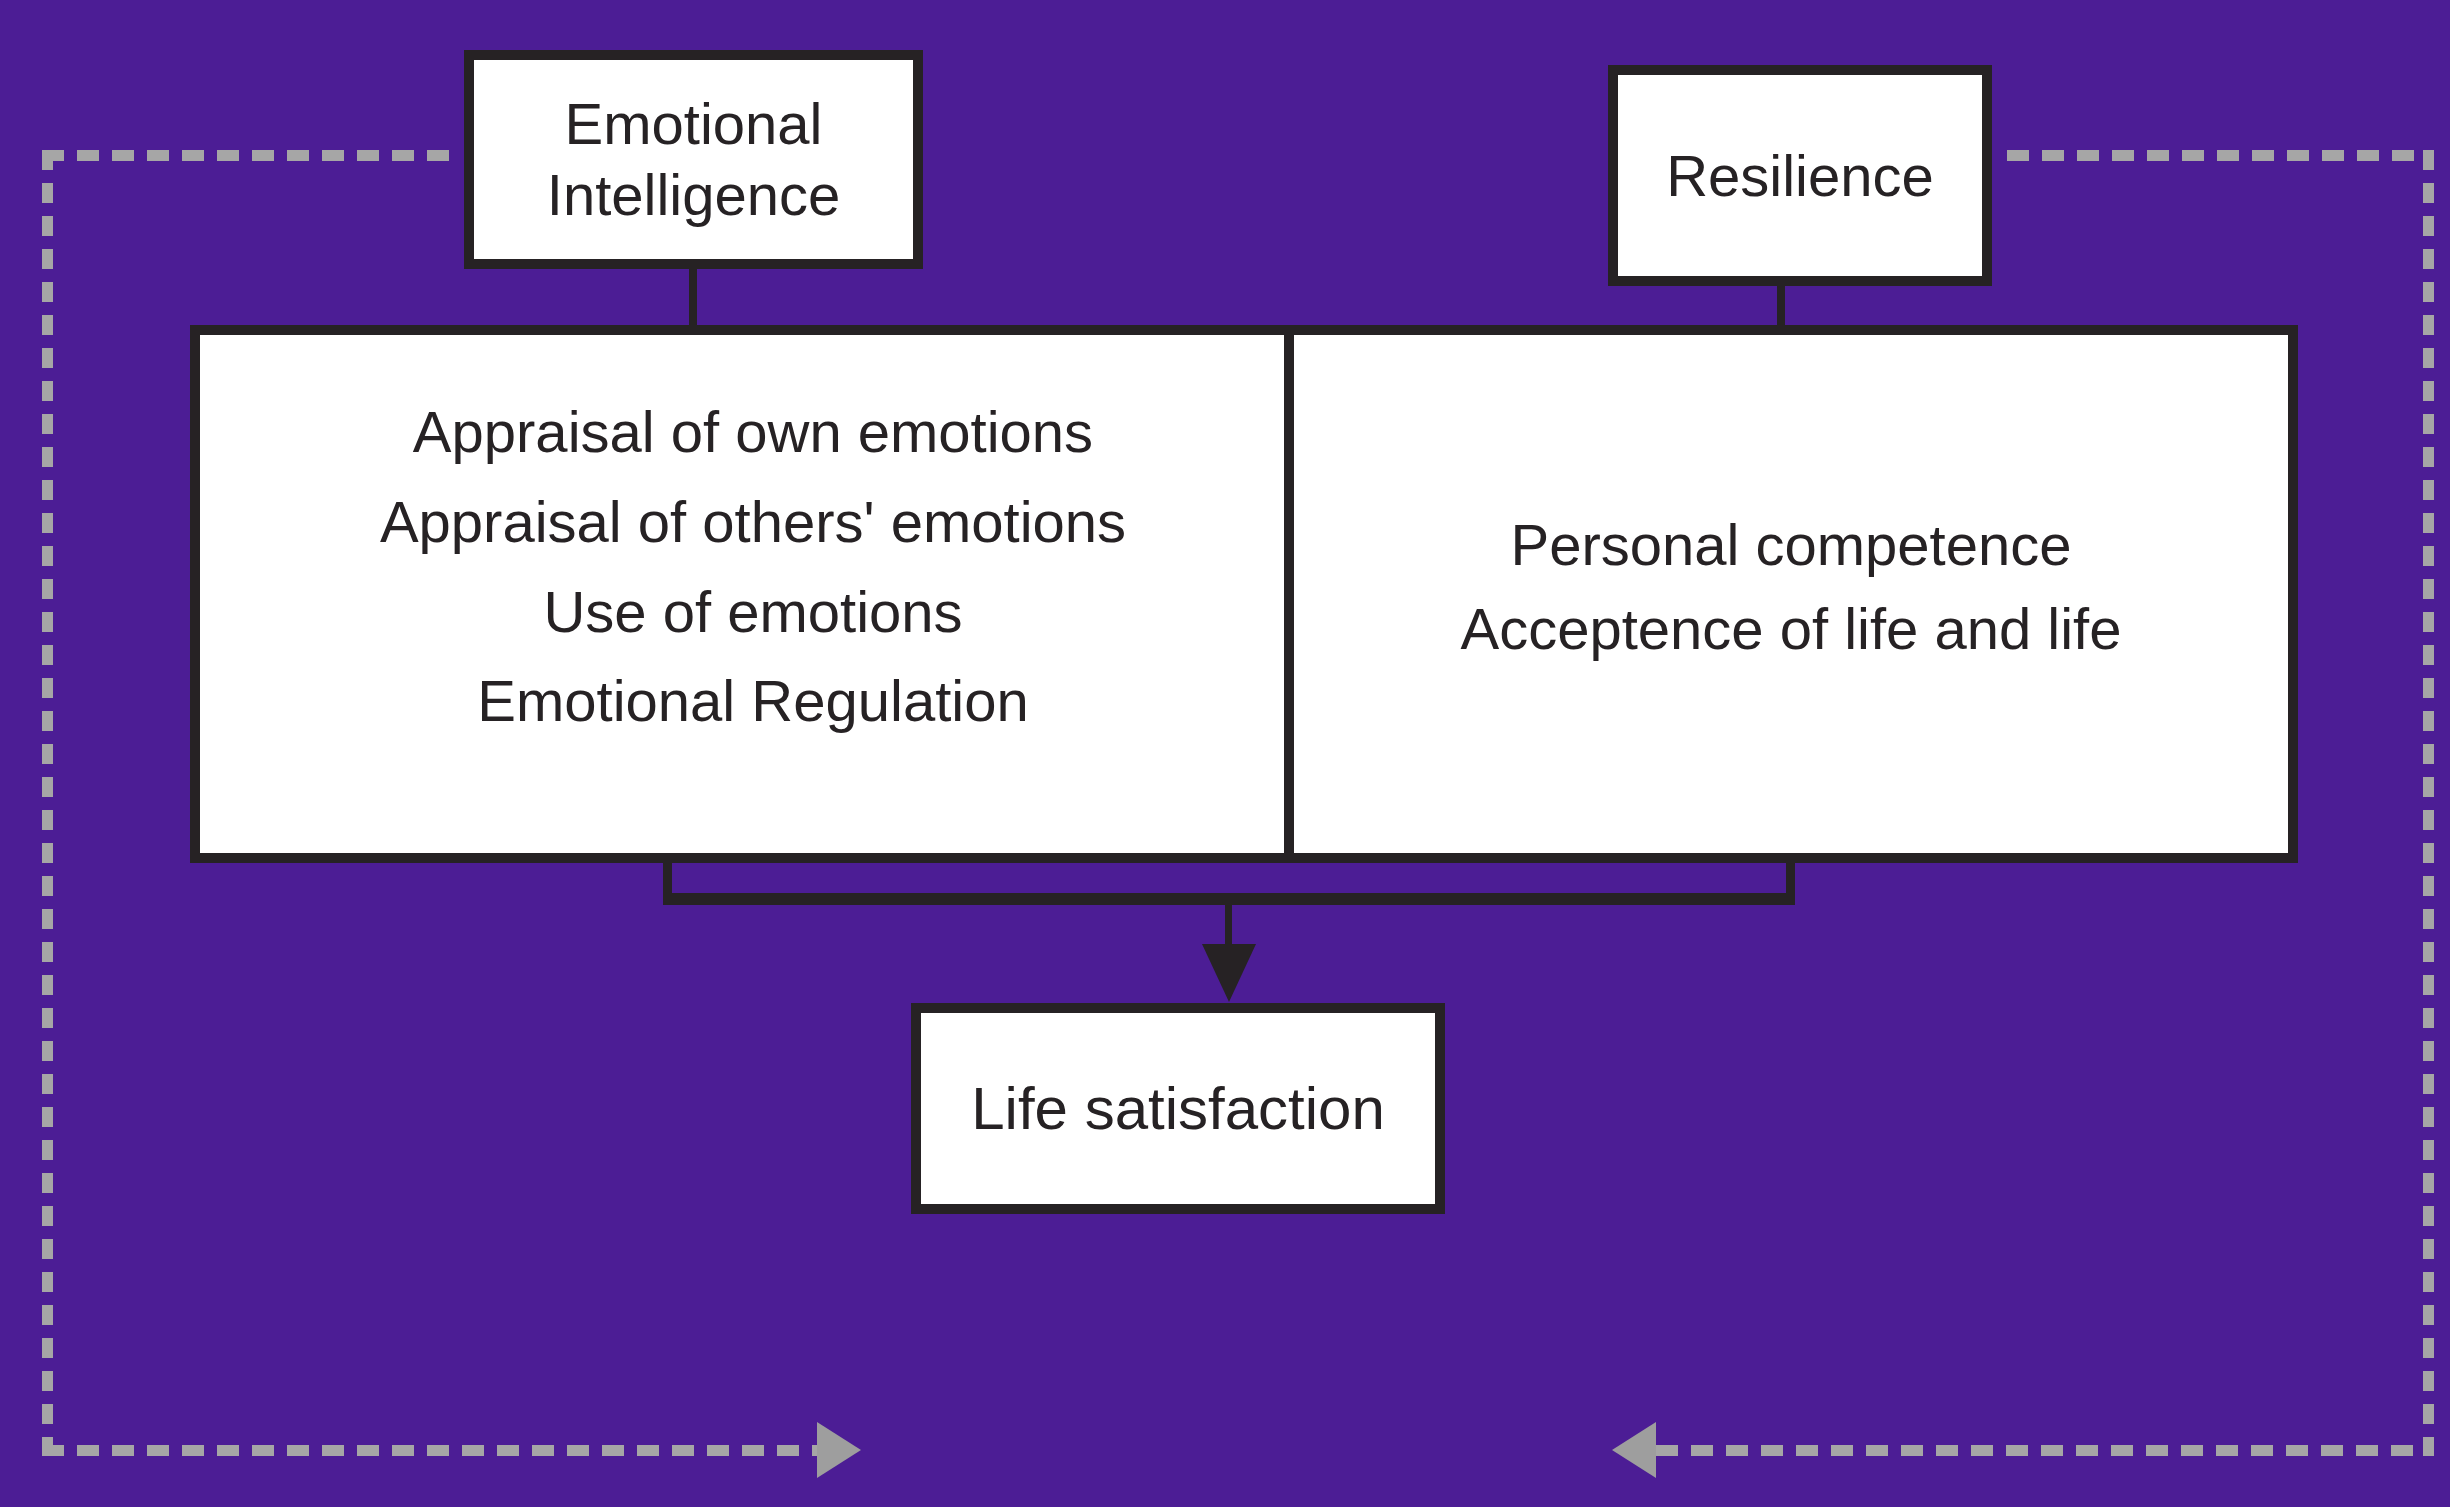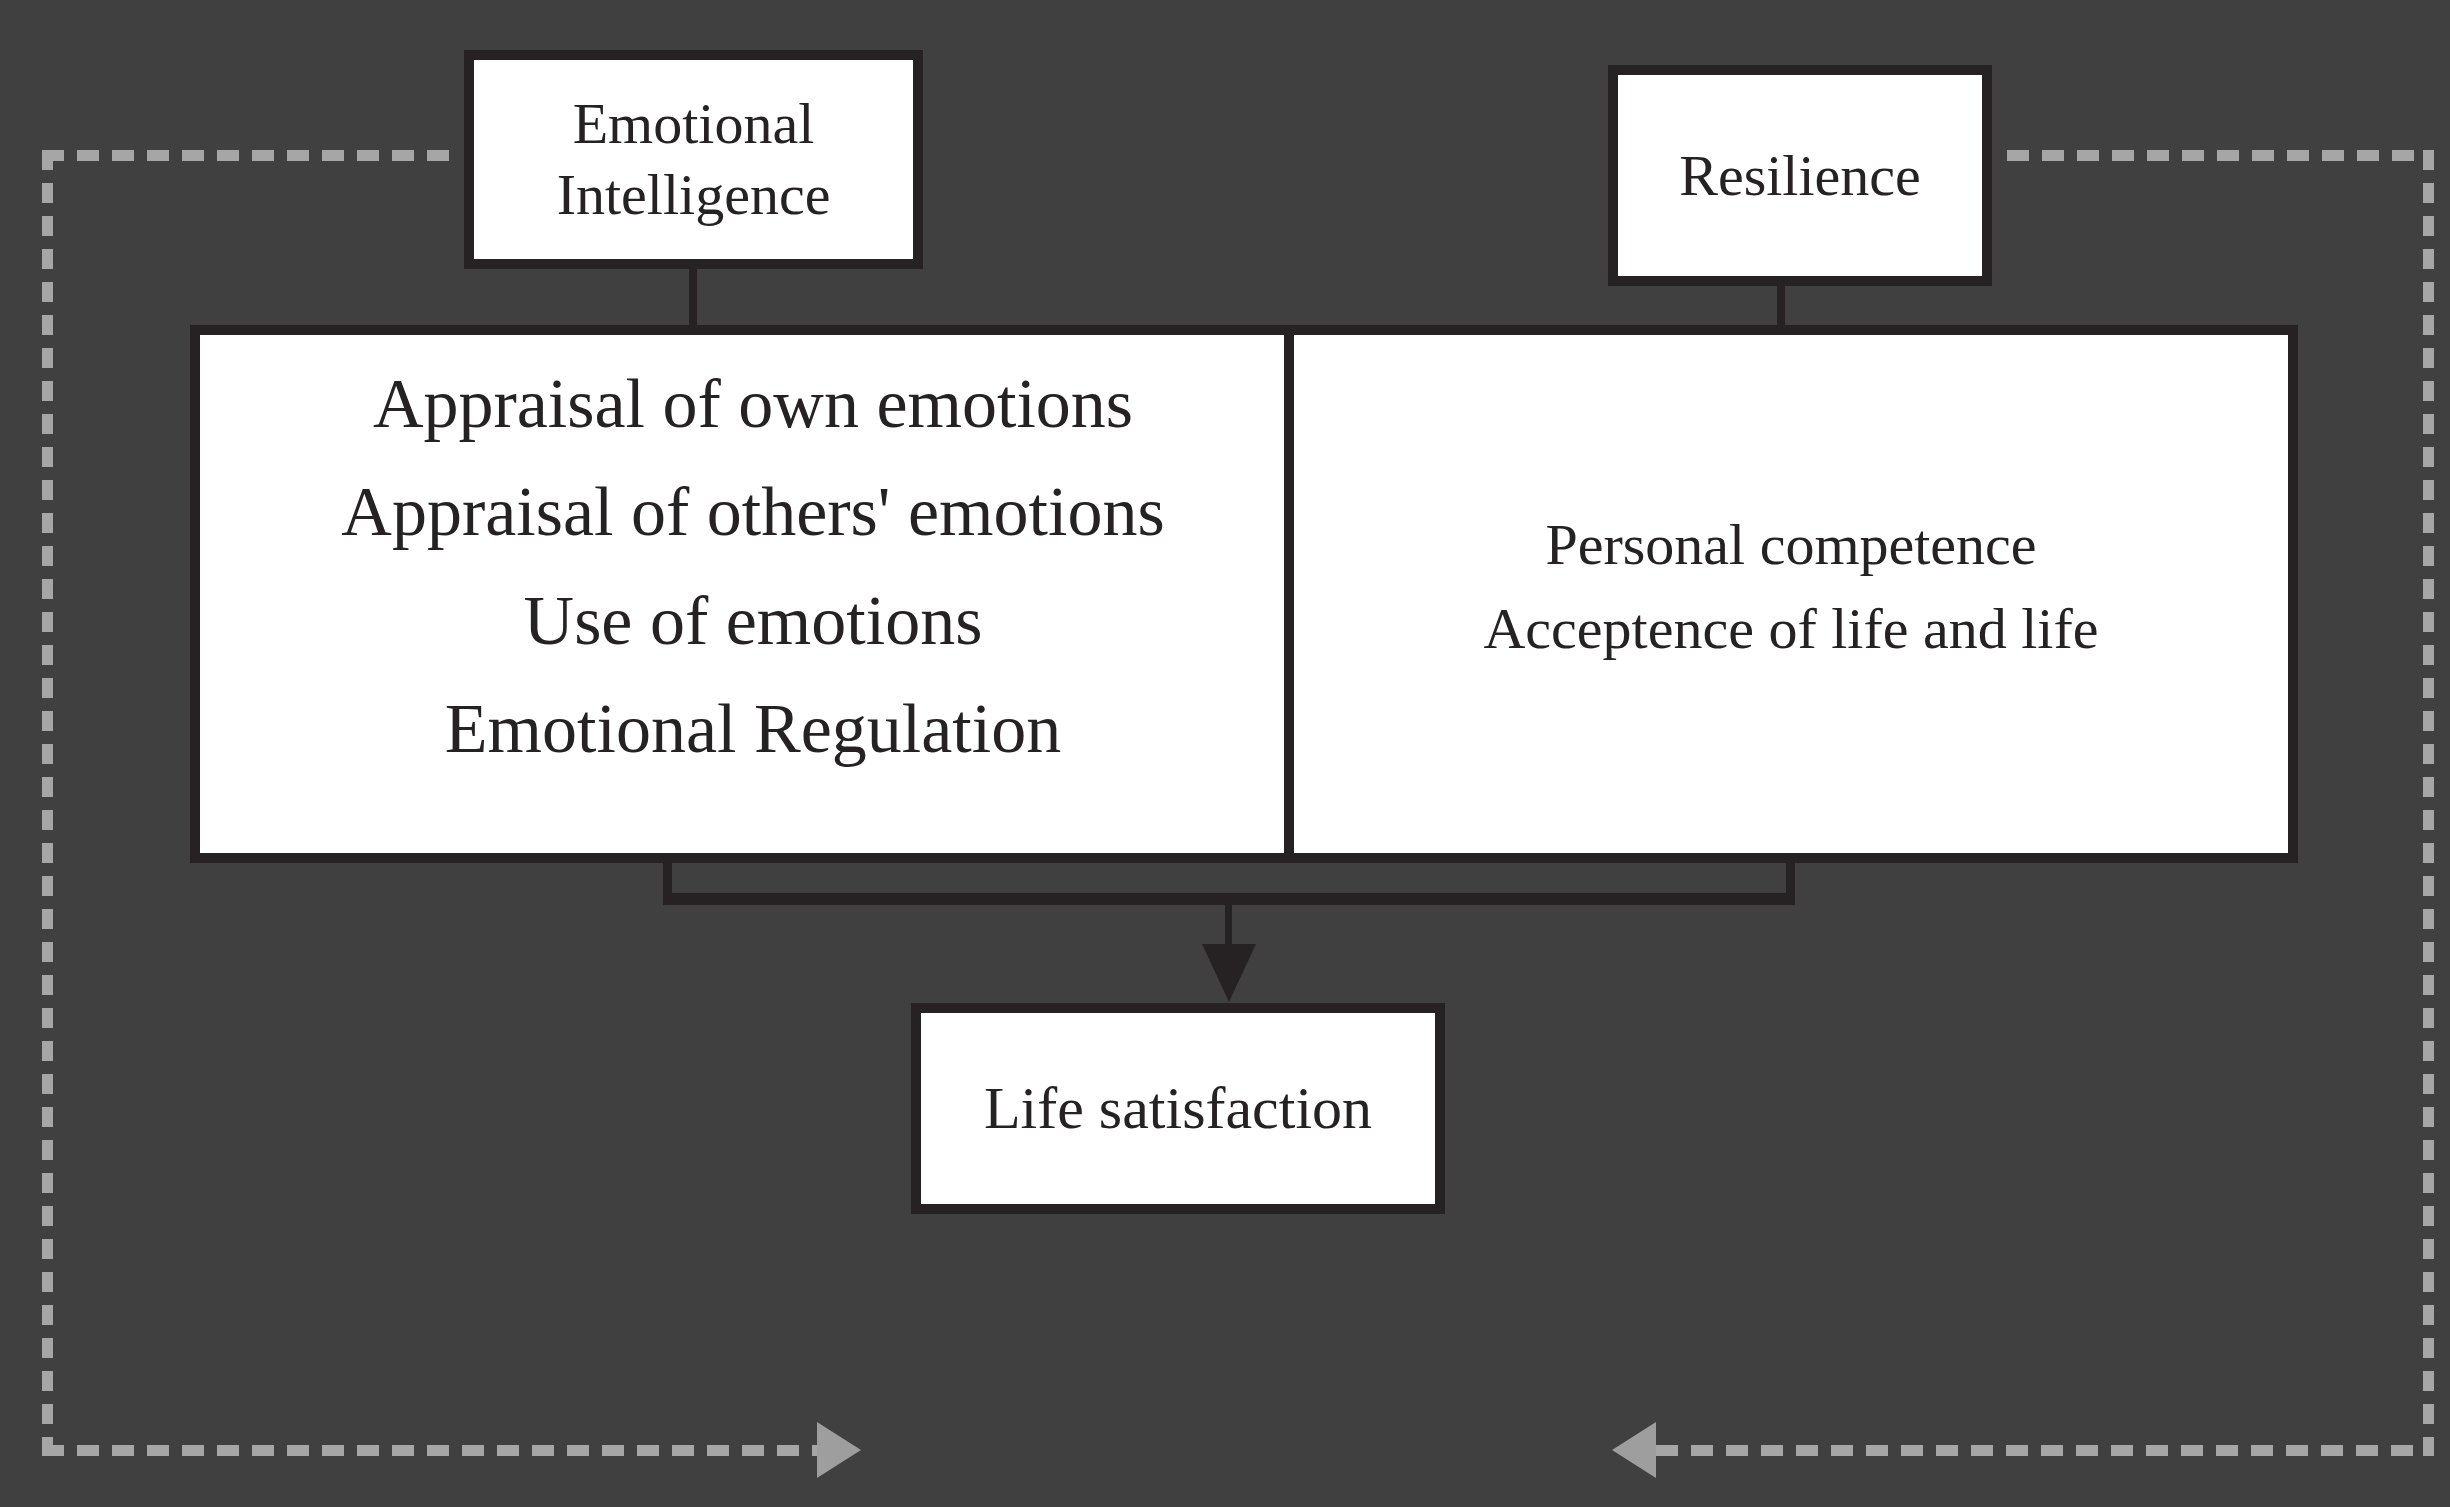--- a/index.html
+++ b/index.html
@@ -4,42 +4,42 @@
 <style>
   html, body {
     margin: 0;
     padding: 0;
     background: #ffffff;
   }
   .canvas {
     position: relative;
     width: 2450px;
     height: 1508px;
-    background: #404040;
-    font-family: Liberation Serif, serif;
+    background: #4c1d95;
+    font-family: Liberation Sans, sans-serif;
     color: #262224;
     overflow: hidden;
   }
   
   .node {
     position: absolute;
     box-sizing: border-box;
     border: 10px solid #262224;
     background: #ffffff;
     display: flex;
     flex-direction: column;
     align-items: center;
     justify-content: center;
     text-align: center;
   }
   .node .line { white-space: nowrap; }
 
   .ei-box        { left: 464px;  top: 50px;   width: 459px;  height: 219px; font-size: 58px; line-height: 1.22; }
   .res-box       { left: 1561px; top: 65px;   width: 384px;  height: 221px; font-size: 58px; margin-left: 47px; }
-  .ei-comp-box   { left: 190px;  top: 325px;  width: 1126px; height: 538px; font-size: 70px; line-height: 1.55; padding-bottom: 55px; }
+  .ei-comp-box   { left: 190px;  top: 325px;  width: 1126px; height: 538px; font-size: 58px; line-height: 1.55; padding-bottom: 55px; }
   .res-comp-box  { left: 1284px; top: 325px;  width: 1014px; height: 538px; font-size: 58px; line-height: 1.45; padding-bottom: 14px; }
   .life-box      { left: 911px;  top: 1003px; width: 534px;  height: 211px; font-size: 60px; }
 
   
   .conn { position: absolute; background: #262224; }
   .stub-ei    { left: 689px;  top: 268px; width: 8.2px;    height: 60px; }
   .stub-res   { left: 1777px; top: 276px; width: 8.2px;    height: 52px; }
   .drop-left  { left: 663px;  top: 861px; width: 9.1px;   height: 38px; }
   .drop-right { left: 1786px; top: 861px; width: 9.1px;   height: 38px; }
   .bus        { left: 663px;  top: 893px; width: 1132px; height: 12px; }

